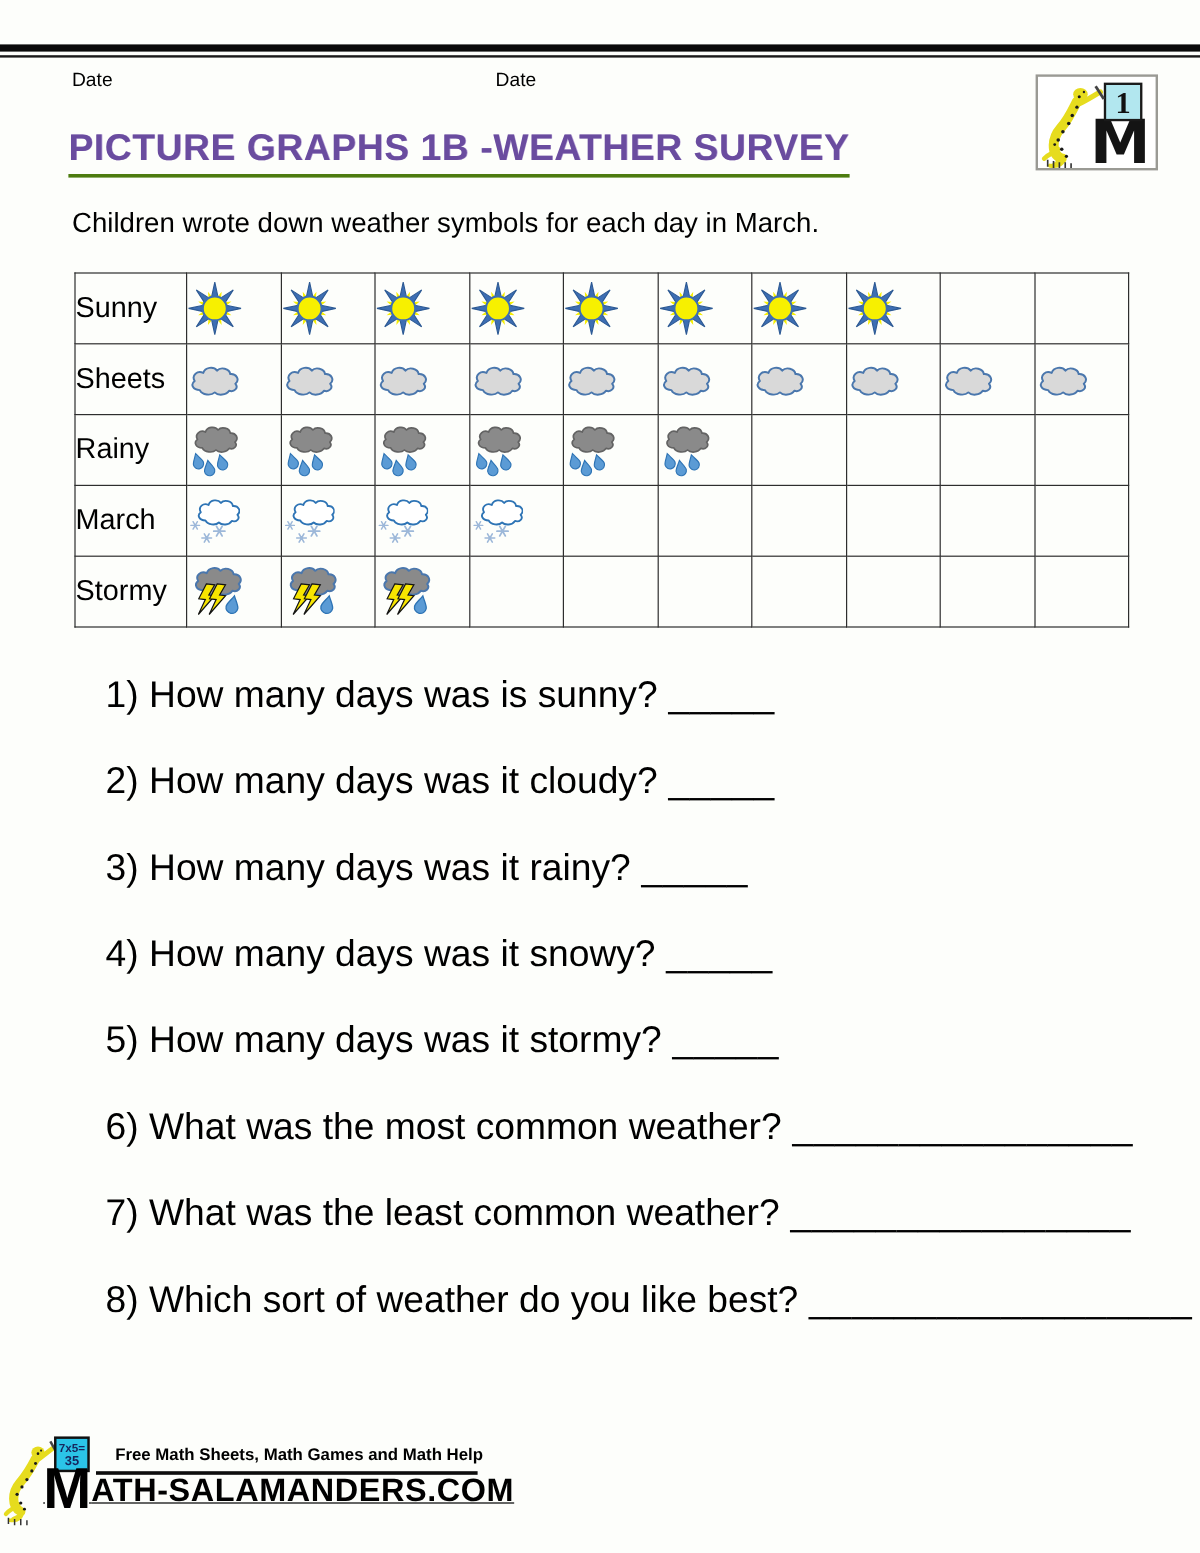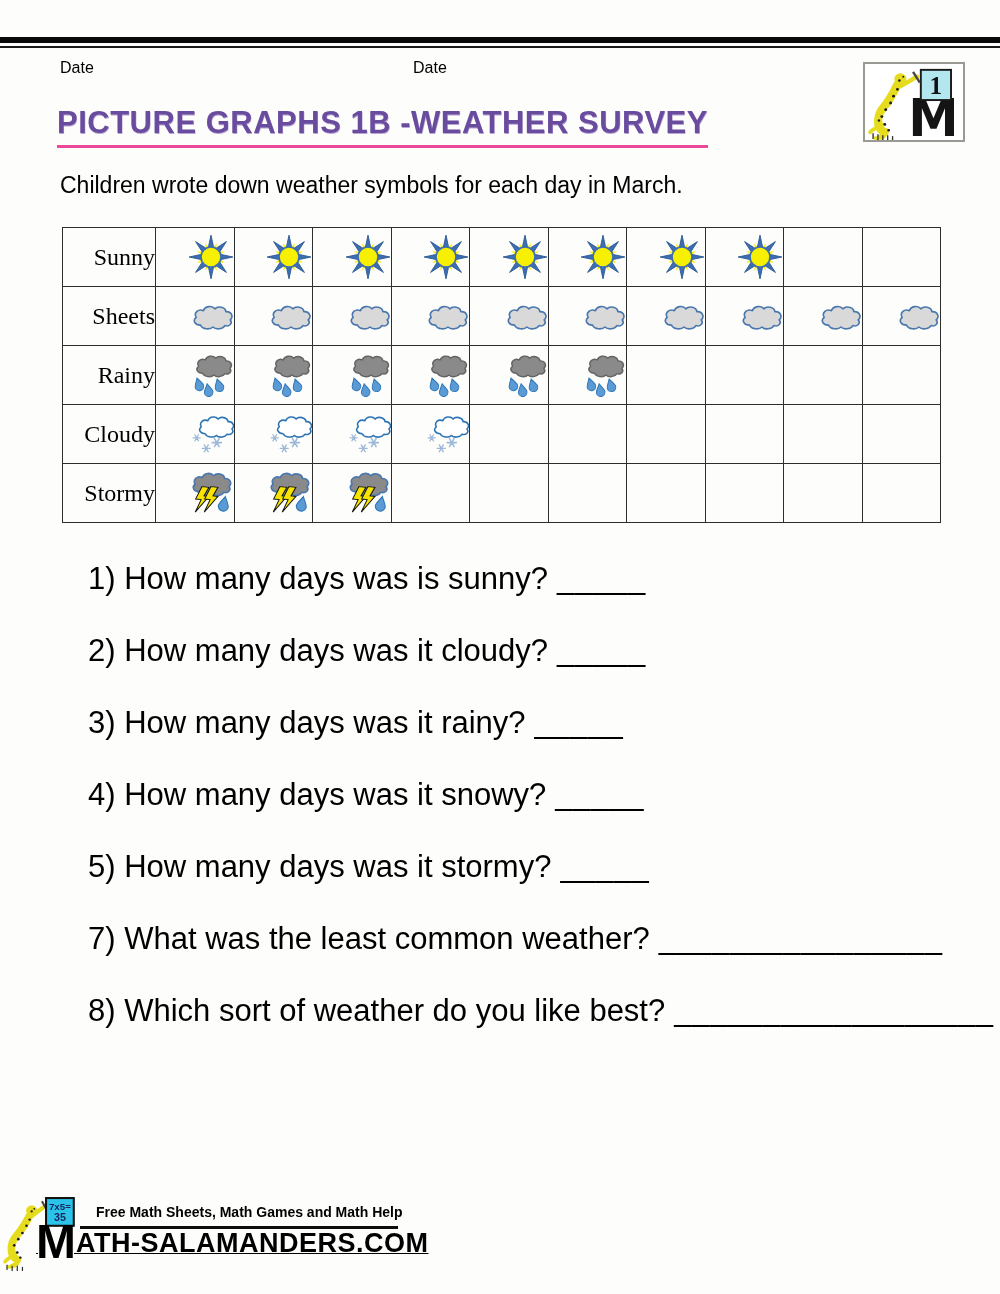--- a/index.html
+++ b/index.html
@@ -19,32 +19,32 @@
   .logo-box {
     position:absolute; top:62px; left:863px; width:102px; height:80px;
     background:#fff; border:2px solid #9a9a94;
   }
   .logo-box svg { width:100%; height:100%; display:block; }
 
   .page-title {
     position:absolute; top:104px; left:57px;
     font-size:31px; font-weight:bold; letter-spacing:0.5px;
     color:#6a4c9f; text-shadow:0.5px 0.5px 0 #b9a6d6;
-    border-bottom:3px solid #ec4899; padding-bottom:3px; line-height:38px;
+    border-bottom:3px solid #4d7c0f; padding-bottom:3px; line-height:38px;
   }
   .intro { position:absolute; top:172px; left:60px; font-size:23px;text-align:right; }
 
   
   table.pictograph {
     position:absolute; top:227px; left:62px;
     border-collapse:collapse; table-layout:fixed; width:878px;
   }
   table.pictograph td {
-    border:1.6px solid #2e2e2e; height:59px; text-align:right; vertical-align:middle;
-    overflow:hidden; padding:0;font-family:Liberation Serif, serif;
+    border:1.6px solid #2e2e2e; height:59px; text-align:left; vertical-align:middle;
+    overflow:hidden; padding:0;
   }
   td.row-label { font-size:24px; }
   .icon { vertical-align:middle; }
   .icon-sun   { width:46px; height:46px; }
   .icon-cloud { width:44px; height:27px; }
   .icon-rain  { width:44px; height:46px; }
   .icon-snow  { width:44px; height:46px; }
   .icon-storm { width:48px; height:46px; }
 
   
@@ -270,21 +270,21 @@
           </svg></td>
         <td class="cell"><svg class="icon icon-rain">
             <use href="#i-rain"></use>
           </svg></td>
         <td class="cell"></td>
         <td class="cell"></td>
         <td class="cell"></td>
         <td class="cell"></td>
     </tr>
     <tr>
-      <td class="row-label">Cloudy</td>
+      <td class="row-label">March</td>
       <td class="cell"><svg class="icon icon-snow">
             <use href="#i-snow"></use>
           </svg></td>
         <td class="cell"><svg class="icon icon-snow">
             <use href="#i-snow"></use>
           </svg></td>
         <td class="cell"><svg class="icon icon-snow">
             <use href="#i-snow"></use>
           </svg></td>
         <td class="cell"><svg class="icon icon-snow">
@@ -318,20 +318,21 @@
     </tr>
   </tbody>
 </table>
 
 <div class="questions">
   <div class="question"><span>1) How many days was is sunny?</span><span class="blank">_____</span></div>
   <div class="question"><span>2) How many days was it cloudy?</span><span class="blank">_____</span></div>
   <div class="question"><span>3) How many days was it rainy?</span><span class="blank">_____</span></div>
   <div class="question"><span>4) How many days was it snowy?</span><span class="blank">_____</span></div>
   <div class="question"><span>5) How many days was it stormy?</span><span class="blank">_____</span></div>
+  <div class="question"><span>6) What was the most common weather?</span><span class="blank">________________</span></div>
   <div class="question"><span>7) What was the least common weather?</span><span class="blank">________________</span></div>
   <div class="question"><span>8) Which sort of weather do you like best?</span><span class="blank">__________________</span></div>
 </div>
 
 <div class="footer">
   <div class="footer-inner">
     <svg class="footer-sala" viewBox="0 0 84 74">
       <g stroke="#e6dc1e" fill="none" stroke-linecap="round">
         <path d="M 16,62 C 8,58 9,46 15,39 C 21,32 24,27 28,19" stroke-width="7.5"></path>
         <path d="M 28,21 C 33,18 37,14 43,10" stroke-width="4"></path>

